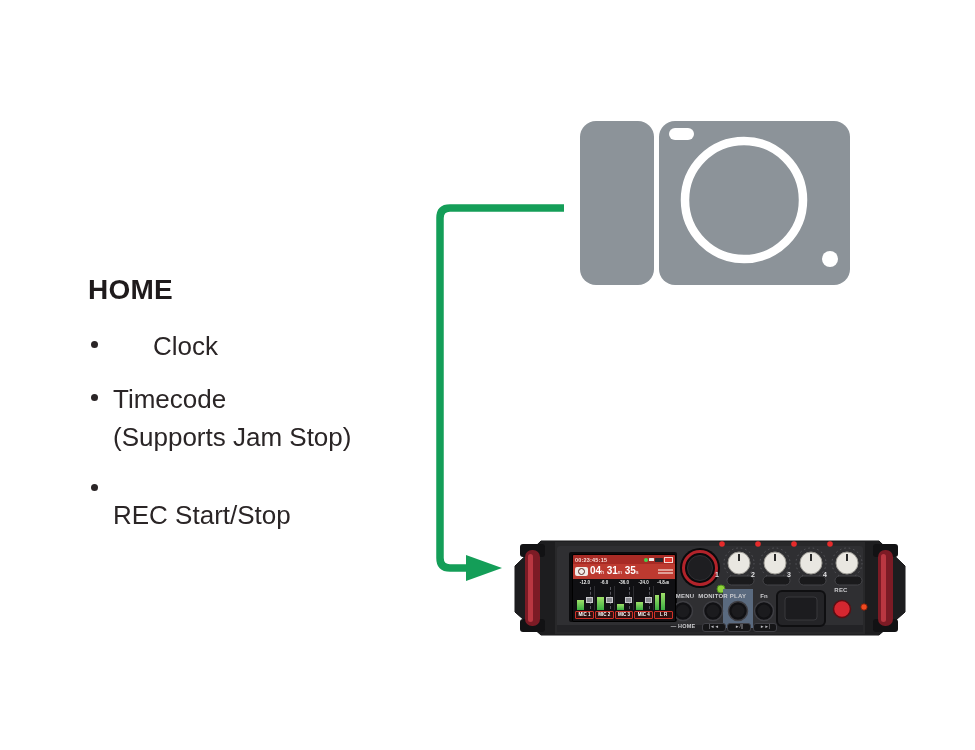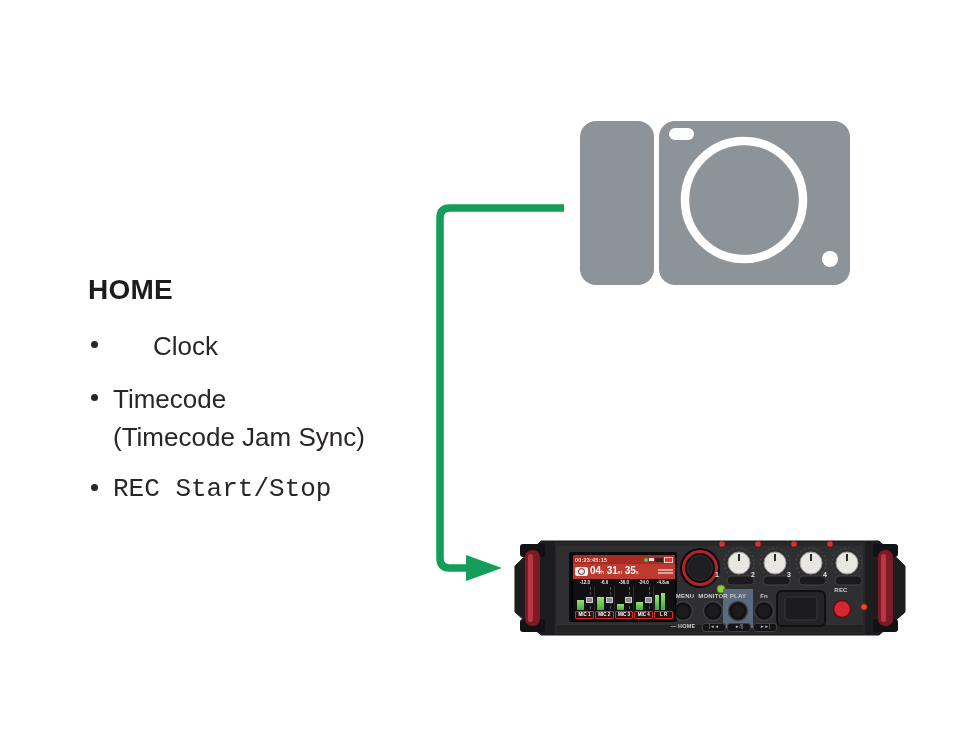--- a/index.html
+++ b/index.html
@@ -77,24 +77,24 @@
     </g>
   </svg>
 
   <div class="abs heading">HOME</div>
 
   <div class="abs bullet-dot" style="left:91px;top:341px;"></div>
   <div class="abs bullet-label" style="left:113px;top:331px;margin-left:40px;">Clock</div>
 
   <div class="abs bullet-dot" style="left:91px;top:394px;"></div>
   <div class="abs bullet-label" style="left:113px;top:384px;text-align:center;">Timecode</div>
-  <div class="abs bullet-sub" style="left:113px;top:422px;">(Timecode Jam Sync)</div>
+  <div class="abs bullet-sub" style="left:113px;top:422px;">(Supports Jam Stop)</div>
 
   <div class="abs bullet-dot" style="left:91px;top:484px;"></div>
-  <div class="abs bullet-label" style="left:113px;top:474px;font-family:Liberation Mono, monospace;">REC Start/Stop</div>
+  <div class="abs bullet-label" style="left:113px;top:500px;">REC Start/Stop</div>
 
   <div class="abs recorder">
 
     <svg width="400" height="112" viewBox="0 0 400 112">
 
       <polygon points="6,34 32,9 370,9 396,34 396,80 370,103 32,103 6,80" fill="#28282a" stroke="#141416" stroke-width="1"></polygon>
       <polygon points="6,34 32,9 46,9 46,103 32,103 6,80" fill="#1d1d1f"></polygon>
       <polygon points="396,34 370,9 356,9 356,103 370,103 396,80" fill="#1d1d1f"></polygon>
 
       <rect x="11" y="12" width="25" height="13" rx="3" fill="#121214"></rect>

